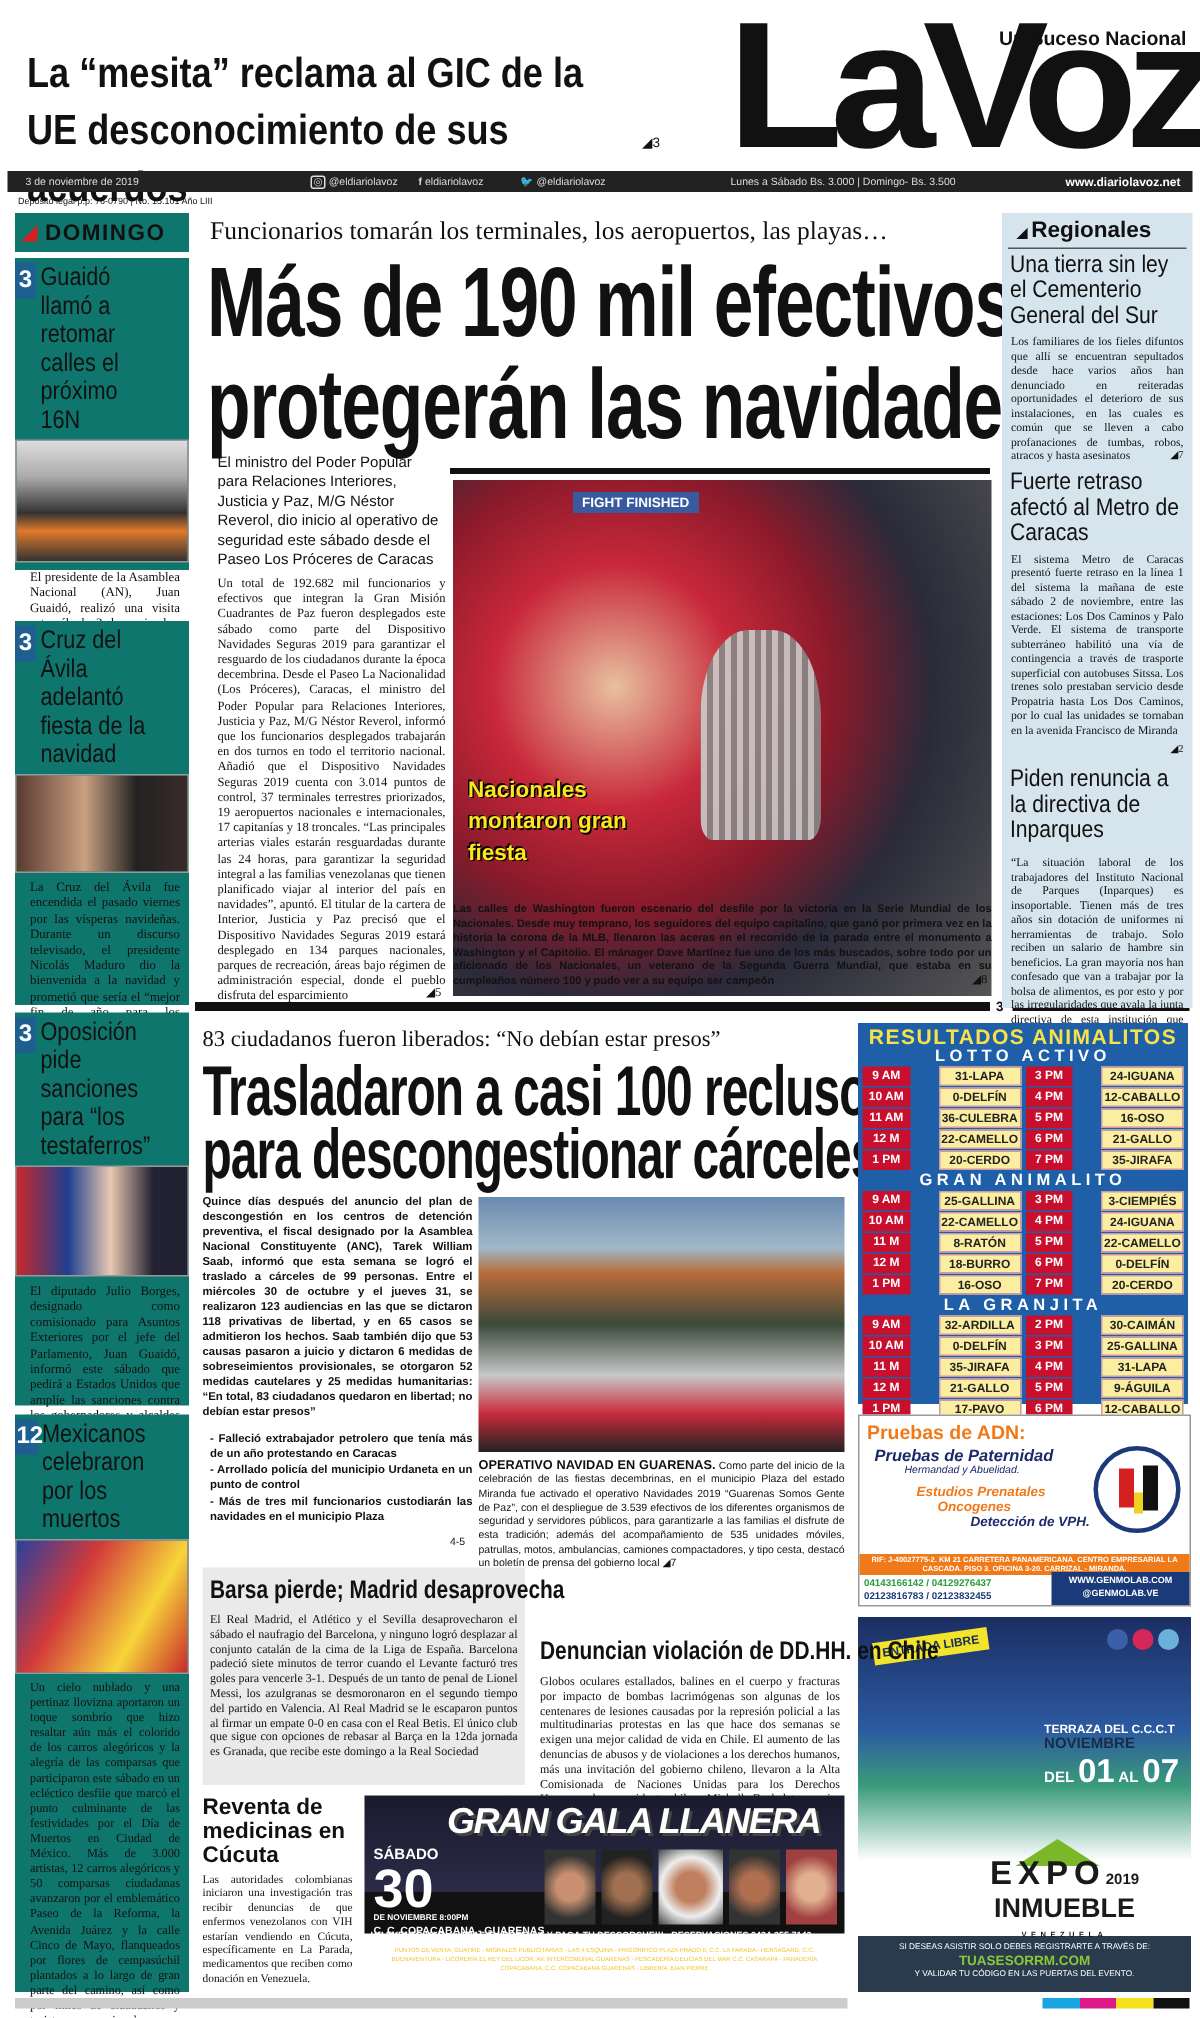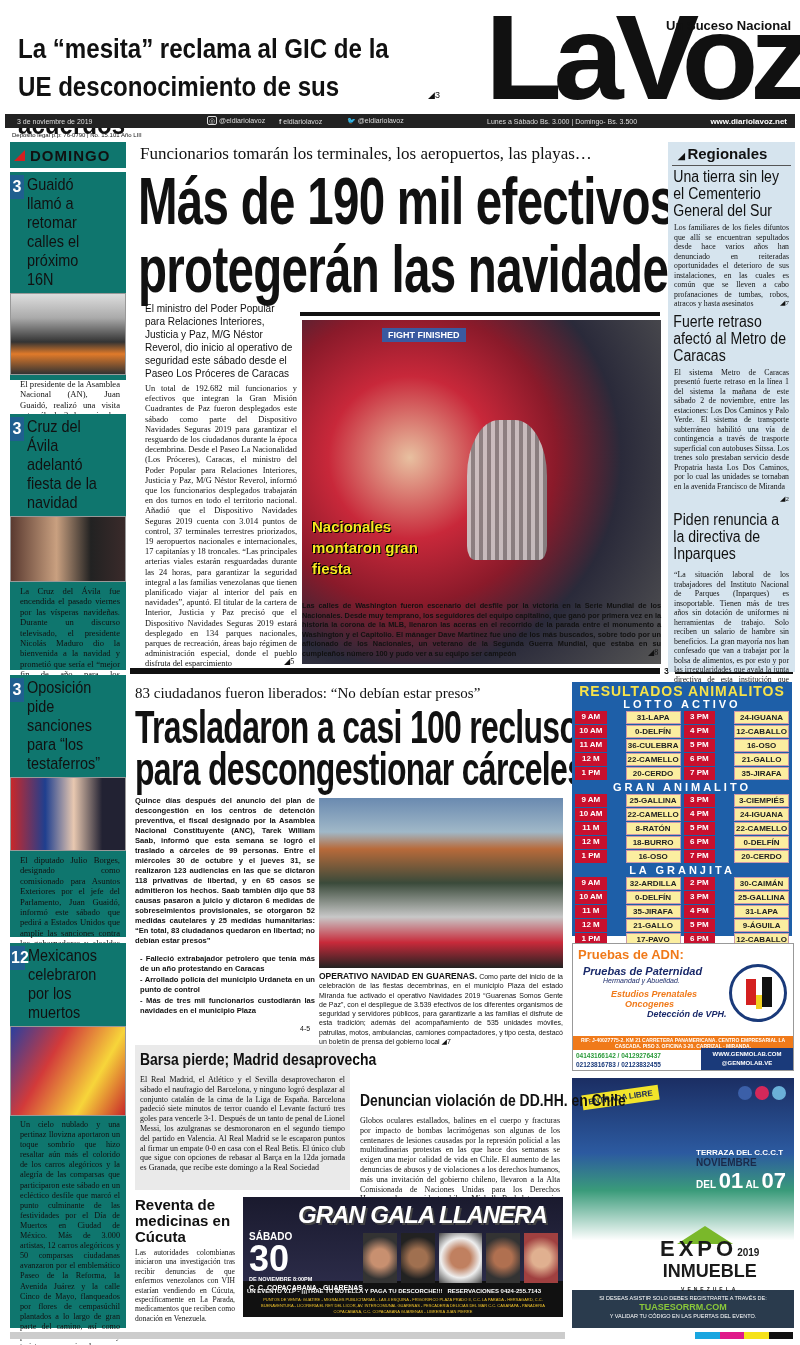--- a/index.html
+++ b/index.html
@@ -34,21 +34,21 @@
 
 #lotto{left:572px;top:682px;width:220px;height:254px;background:#1e5fa8;padding:2px 3px}
 #lotto .lt{color:#f7e24a;font-family:"Liberation Sans",sans-serif;font-weight:bold;font-size:14px;text-align:center;line-height:14px;letter-spacing:1px}
 #lotto .st{color:#fff;font-family:"Liberation Sans",sans-serif;font-weight:bold;font-size:11px;text-align:center;line-height:12px;letter-spacing:3px}
 .lrow{display:flex;gap:3px;margin:1px 0}
 .lrow .tm{background:#c8102e;color:#fff;width:36px;text-align:center;font-family:"Liberation Sans",sans-serif;font-weight:bold;font-size:8px;line-height:11px}
 .lrow .an{background:#fbeea0;color:#222;width:62px;text-align:center;font-family:"Liberation Sans",sans-serif;font-weight:bold;font-size:8px;line-height:11px;border:1px solid #c9a;margin-left:16px;}
 
 #adn{left:572px;top:943px;width:222px;height:128px;background:#fff;border:1px solid #999}
 #expo{left:572px;top:1078px;width:222px;height:250px;background:linear-gradient(180deg,#1b2e63 0%,#2c5aa0 30%,#3a9b7a 45%,#fff 65%,#fff 85%,#2a3b4d 85%)}
-#gala{left:243px;top:1197px;width:320px;height:120px;background:linear-gradient(180deg,#1a1a2e,#2b2b48 70%,#111 70%)}
+#gala{left:243px;top:1197px;width:320px;height:92px;background:linear-gradient(180deg,#1a1a2e,#2b2b48 70%,#111 70%)}
 .sec-title{font-family:"Liberation Sans",sans-serif;font-weight:bold;transform:scaleX(0.82);transform-origin:left;white-space:nowrap}
 .rule{background:#111}
 </style>
 </head>
 <body>
 
 <div class="abs" id="top-head">La “mesita” reclama al GIC de la UE desconocimiento de sus acuerdos</div>
 <div class="abs" style="left:428px;top:90px;font-size:9px;font-family:'Liberation Sans',sans-serif">◢<span>3</span></div>
 <div class="abs" id="logo">
   <div class="lv">LaVoz</div>

